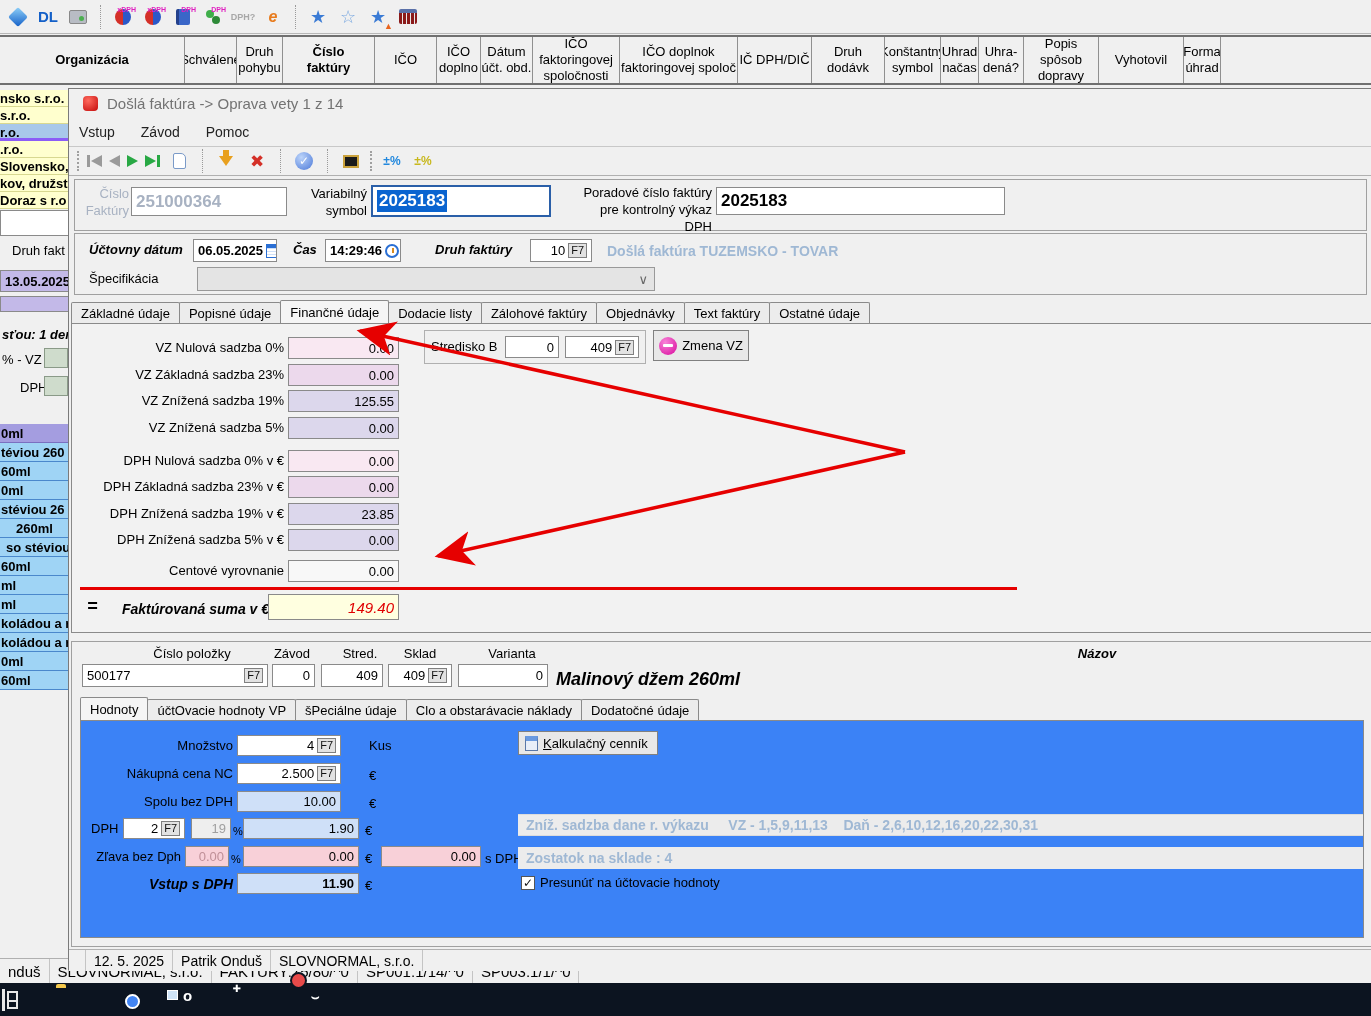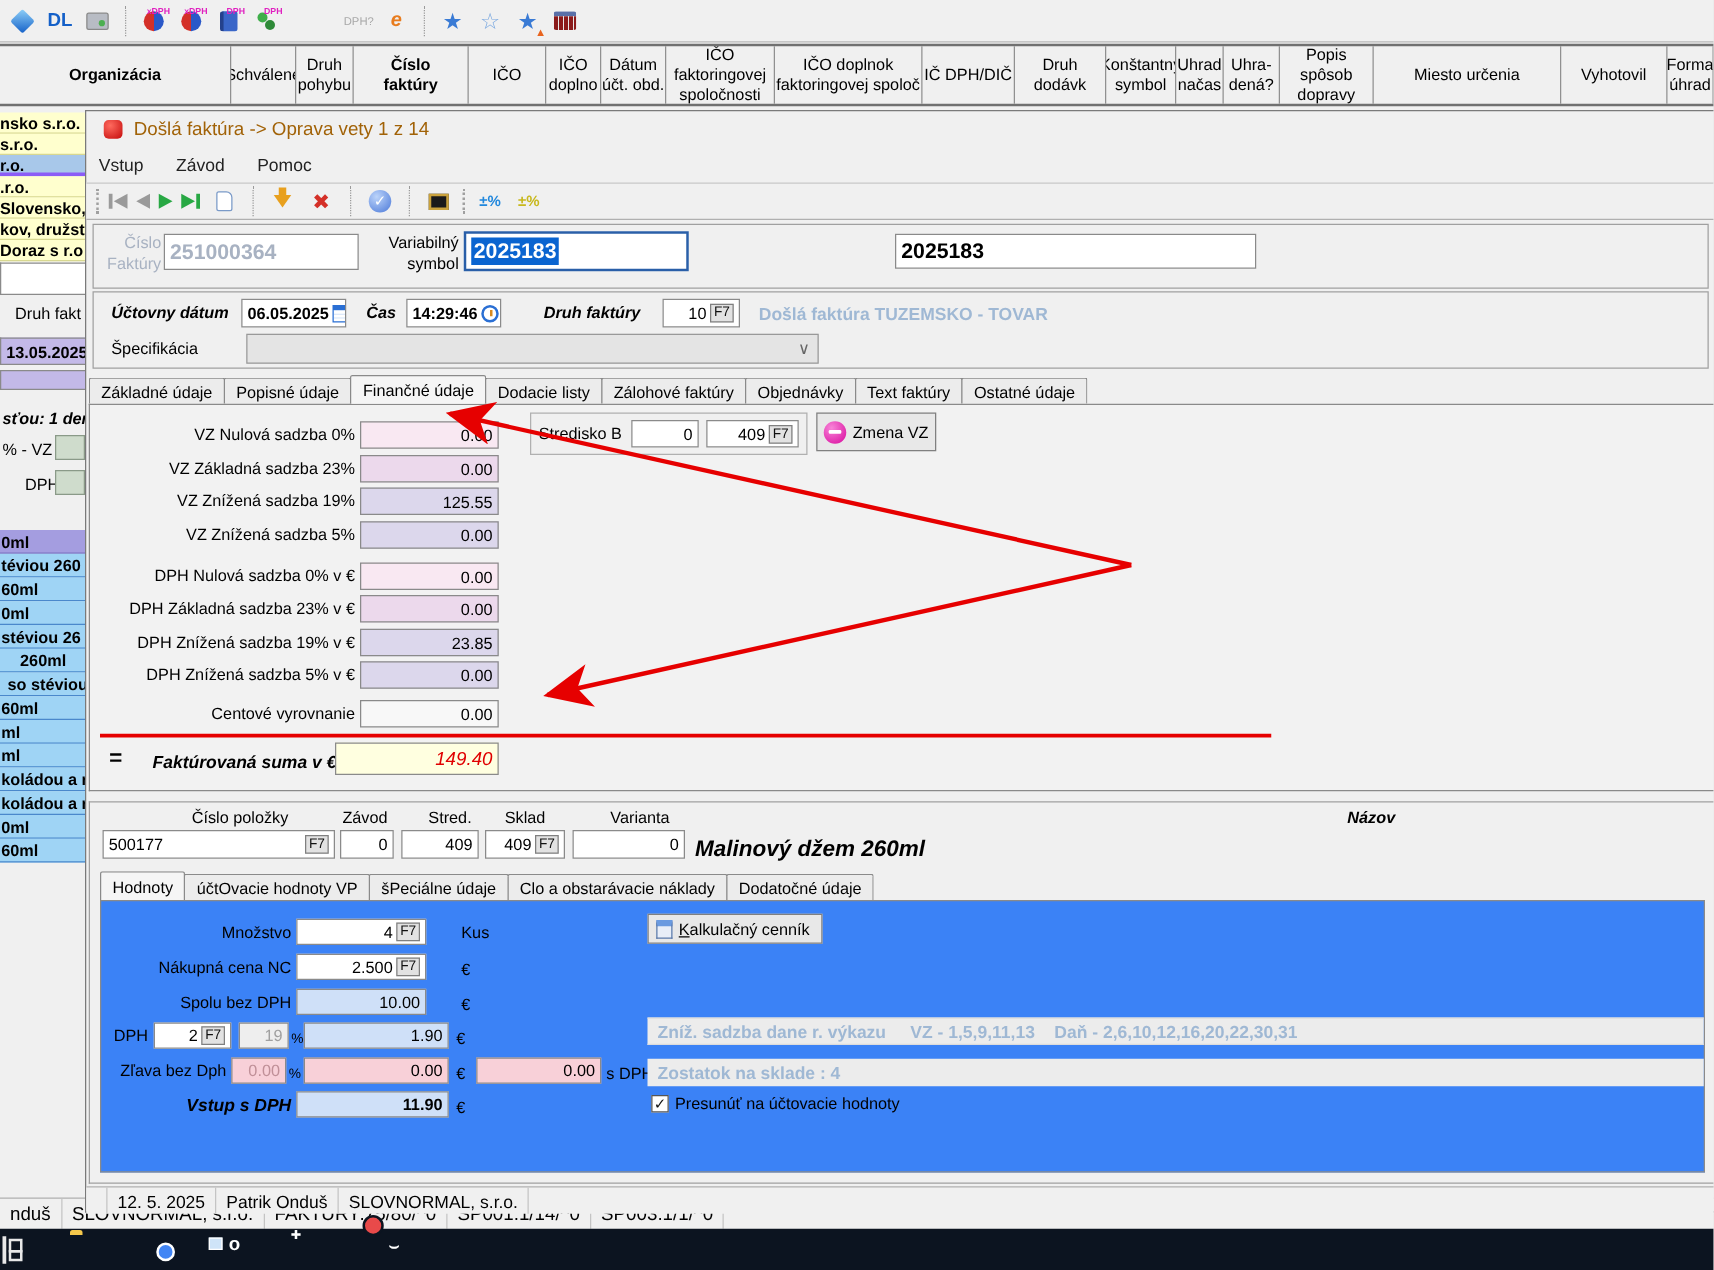--- a/index.html
+++ b/index.html
@@ -15,21 +15,21 @@
   .diamond{width:14px;height:14px;background:linear-gradient(135deg,#8fd0f8,#1460c8);transform:rotate(45deg);border-radius:2px;}
   .dl-txt{font-weight:bold;color:#1460c8;font-size:15px;}
   .dev-ico{width:18px;height:14px;background:#b8bcc4;border:1px solid #888;border-radius:2px;position:relative;}
   .dev-ico::after{content:"";position:absolute;right:2px;bottom:2px;width:5px;height:5px;background:#4caf50;border-radius:50%;}
   .ball{width:16px;height:16px;border-radius:50%;background:linear-gradient(90deg,#d43028 50%,#2a58c8 50%);}
   .mini-dph{position:absolute;right:-1px;top:1px;font-size:7px;font-weight:bold;color:#e020c0;line-height:1;}
   .book-ico{width:14px;height:16px;background:#3a66c8;border-radius:2px;border-left:3px solid #24418c;}
   .clip-ico{width:14px;height:14px;position:relative;}
   .clip-ico::before,.clip-ico::after{content:"";position:absolute;width:8px;height:8px;border-radius:50%;background:#3fae4a;}
   .clip-ico::after{left:6px;top:6px;background:#2e8a38;}
-  .dphq{font-size:9px;font-weight:normal;color:#a8a8a8;margin-left:44px;}
+  .dphq{font-size:9px;font-weight:bold;color:#a8a8a8;}
   .e-ico{font-size:16px;font-weight:bold;color:#e87c1e;font-style:italic;}
   .star{font-size:18px;color:#3a7bd5;line-height:1;}
   .star.outline{color:#7aa8e0;}
   .star-flame{position:relative;font-size:18px;color:#3a7bd5;line-height:1;}
   .star-flame::after{content:"▲";position:absolute;right:-3px;bottom:-2px;font-size:9px;color:#e8641e;}
   .hash-ico{width:18px;height:15px;background:repeating-linear-gradient(90deg,#8b1a1a 0 3px,#e8e8e8 3px 4px);border-top:4px solid #5a70a8;border-radius:2px;}
   
   .cols{position:absolute;left:0;top:35px;width:1371px;height:50px;display:flex;
     border-top:2px solid #707070;border-bottom:2px solid #707070;background:#f0f0f0;}
   .col{border-right:1px solid #909090;display:flex;align-items:center;justify-content:center;
@@ -40,21 +40,21 @@
     font-size:13px;line-height:17px;white-space:nowrap;overflow:hidden;border-bottom:1px solid #d8d890;}
   .side-row.sel{background:#a8c8ea;border-bottom:3px solid #8b5cf6;}
   .blue-row{position:absolute;left:0;width:68px;height:19px;background:#9fd4f5;font-weight:bold;
     font-size:13px;line-height:19px;white-space:nowrap;overflow:hidden;border-bottom:1px solid #4a88cc;padding-left:1px;}
   .blue-row.first{background:#a49de0;border-bottom:1px solid #7a70c0;}
   .green-fld{position:absolute;background:#cfdccc;border:1px solid #8a9a88;height:20px;}
   
   #dlg{position:absolute;left:68px;top:88px;width:1303px;height:882px;background:#f0f0f0;
     border:1px solid #7a7a7a;border-right:none;z-index:3;}
   .dlg-title{position:absolute;left:0;top:0;width:100%;height:28px;display:flex;align-items:center;
-    gap:9px;padding-left:14px;font-size:15px;color:#a16207;}
+    gap:9px;padding-left:14px;font-size:15px;color:#737373;}
   .red-cube{width:15px;height:15px;border-radius:4px;background:radial-gradient(circle at 35% 30%,#ff6a5e,#c40a0a);}
   .menubar{position:absolute;left:0;top:30px;width:100%;height:26px;display:flex;gap:26px;
     padding-left:10px;align-items:center;font-size:14px;color:#222;}
   .dlg-tb{position:absolute;left:0;top:57px;width:100%;height:30px;background:#f0f0f0;
     border-top:1px solid #c8c8c8;border-bottom:1px solid #b0b0b0;display:flex;align-items:center;gap:7px;padding-left:8px;}
   .grip{width:3px;height:20px;border-left:2px dotted #a0a0a0;}
   .nav{display:flex;align-items:center;gap:1px;}
   .tri-r{width:0;height:0;border-top:6px solid transparent;border-bottom:6px solid transparent;border-left:11px solid #9a9a9a;}
   .tri-l{width:0;height:0;border-top:6px solid transparent;border-bottom:6px solid transparent;border-right:11px solid #9a9a9a;}
   .tri-r.g{border-left-color:#28a844;}
@@ -191,21 +191,20 @@
     <div class="col" style="width:74px">IČ DPH/DIČ</div>
     <div class="col" style="width:73px">Druh dodávk</div>
     <div class="col" style="width:56px">Konštantný
 symbol</div>
     <div class="col" style="width:38px">Uhrad
 načas</div>
     <div class="col" style="width:45px">Uhra-
 dená?</div>
     <div class="col" style="width:75px">Popis spôsob
 dopravy</div>
-    <div class="col" style="width:150px">Miesto určenia</div>
     <div class="col" style="width:85px">Vyhotovil</div>
     <div class="col" style="width:37px">Forma
 úhrad</div>
   </div>
 
   <div class="side-row" style="top:90px">nsko s.r.o.</div>
   <div class="side-row" style="top:107px">s.r.o.</div>
   <div class="side-row sel" style="top:124px">r.o.</div>
   <div class="side-row" style="top:141px">.r.o.</div>
   <div class="side-row" style="top:158px">Slovensko,</div>
@@ -300,20 +299,22 @@
       <div class="lbl rt graytxt" style="left:8px;top:6px;width:46px">Číslo
 Faktúry</div>
       <div class="fld" style="left:56px;top:7px;width:156px;height:29px;font-size:17px;font-weight:bold">
         <span class="graytxt">251000364</span>
       </div>
       <div class="lbl rt" style="left:218px;top:6px;width:74px">Variabilný
 symbol</div>
       <div class="fld" style="left:296px;top:5px;width:180px;height:32px;border:2px solid #2a5fa8;font-size:17px;font-weight:bold">
         <span style="background:#0a64d0;color:#fff;padding:1px 2px">2025183</span>
       </div>
+      <div class="lbl rt" style="left:497px;top:5px;width:140px">Poradové číslo faktúry
+pre kontrolný výkaz DPH</div>
       <div class="fld" style="left:641px;top:7px;width:289px;height:28px;font-size:17px;font-weight:bold">
         <span>2025183</span>
       </div>
     </div>
 
     <div class="panel" style="left:5px;top:144px;width:1293px;height:62px">
       <div class="lbl b" style="left:14px;top:8px">Účtovny dátum</div>
       <div class="fld" style="left:118px;top:5px;width:84px;height:23px;font-weight:bold">
         <span>06.05.2025</span>
           <span class="cal-ico"></span>

